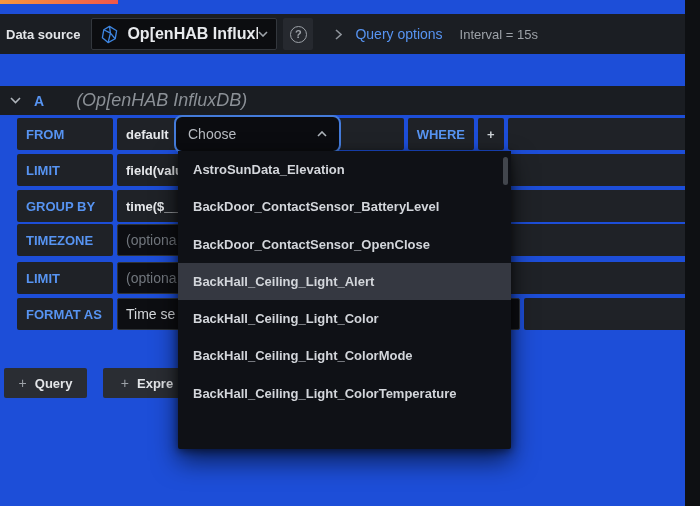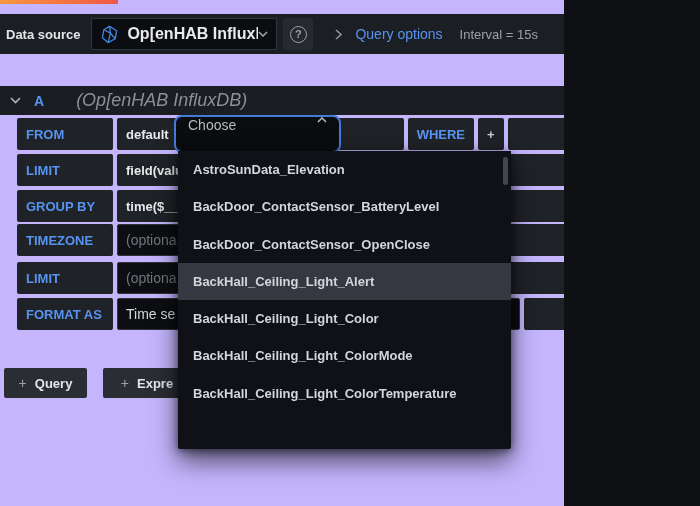--- a/index.html
+++ b/index.html
@@ -1,18 +1,18 @@
 <!DOCTYPE html>
 <html><head>
 <meta charset="utf-8">
 <style>
   * { margin:0; padding:0; box-sizing:border-box; }
   html,body { background:#0e1013; }
   body { font-family:"Liberation Sans","DejaVu Sans",sans-serif; }
-  #app { position:relative; width:564px; height:506px; background:#c4b5fd; overflow:hidden; }
+  #app { position:relative; width:685px; height:506px; background:#1d4ed8; overflow:hidden; }
 
   
   .loadbar { position:absolute; left:0; top:0; width:118px; height:4px;
              background:linear-gradient(90deg,#f8973d,#f1574a); }
 
   
   .toolbar { position:absolute; left:0; top:14px; width:700px; height:40px;
              background:#1b1e23; display:flex; align-items:center; }
   .ds-label { color:#e3e5e8; font-size:13px; font-weight:700; margin-left:6px; }
   .ds-picker { margin-left:11px; width:186px; height:32px; background:#0c0d10;
@@ -50,21 +50,21 @@
   .tinput { width:152px; height:32px; background:#0d0e12; border:1px solid #2f3338;
             border-radius:2px; color:#d5d8dc; font-size:14px; padding:0 8px; margin-right:4px;
             font-family:"Liberation Sans",sans-serif; }
   .tinput::placeholder { color:#71767d; opacity:1; }
   .fselect { width:403px; height:32px; background:#0d0e12; border:1px solid #2f3338;
              border-radius:2px; color:#d5d8dc; font-size:14px; padding:0 8px; margin-right:4px;
              display:flex; align-items:center; }
 
   
   .choose { position:absolute; left:174px; top:115px; width:167px; height:38px; background:#0b0c10;
-            border:2px solid #447bda; border-radius:8px; display:flex; 
+            border:2px solid #447bda; border-radius:8px; display:flex; align-items:center;
             padding:0 12px; z-index:6;gap:21px; }
   .choose .ph { color:#b7bbc1; font-size:14px; flex:1; }
 
   
   .dropdown { position:absolute; left:178px; top:151px; width:333px; height:298px; background:#0f1116;
               z-index:10; box-shadow:0 12px 26px rgba(0,0,0,.6), 0 2px 8px rgba(0,0,0,.5);
               border-radius:0 0 2px 2px; }
   .dd-item { height:37.25px; display:flex; align-items:center; padding-left:15px; color:#d3d6db;
              font-size:13px; font-weight:700; cursor:pointer; white-space:nowrap; overflow:hidden;text-align:center; }
   .dd-item.selected { background:#353841; }

